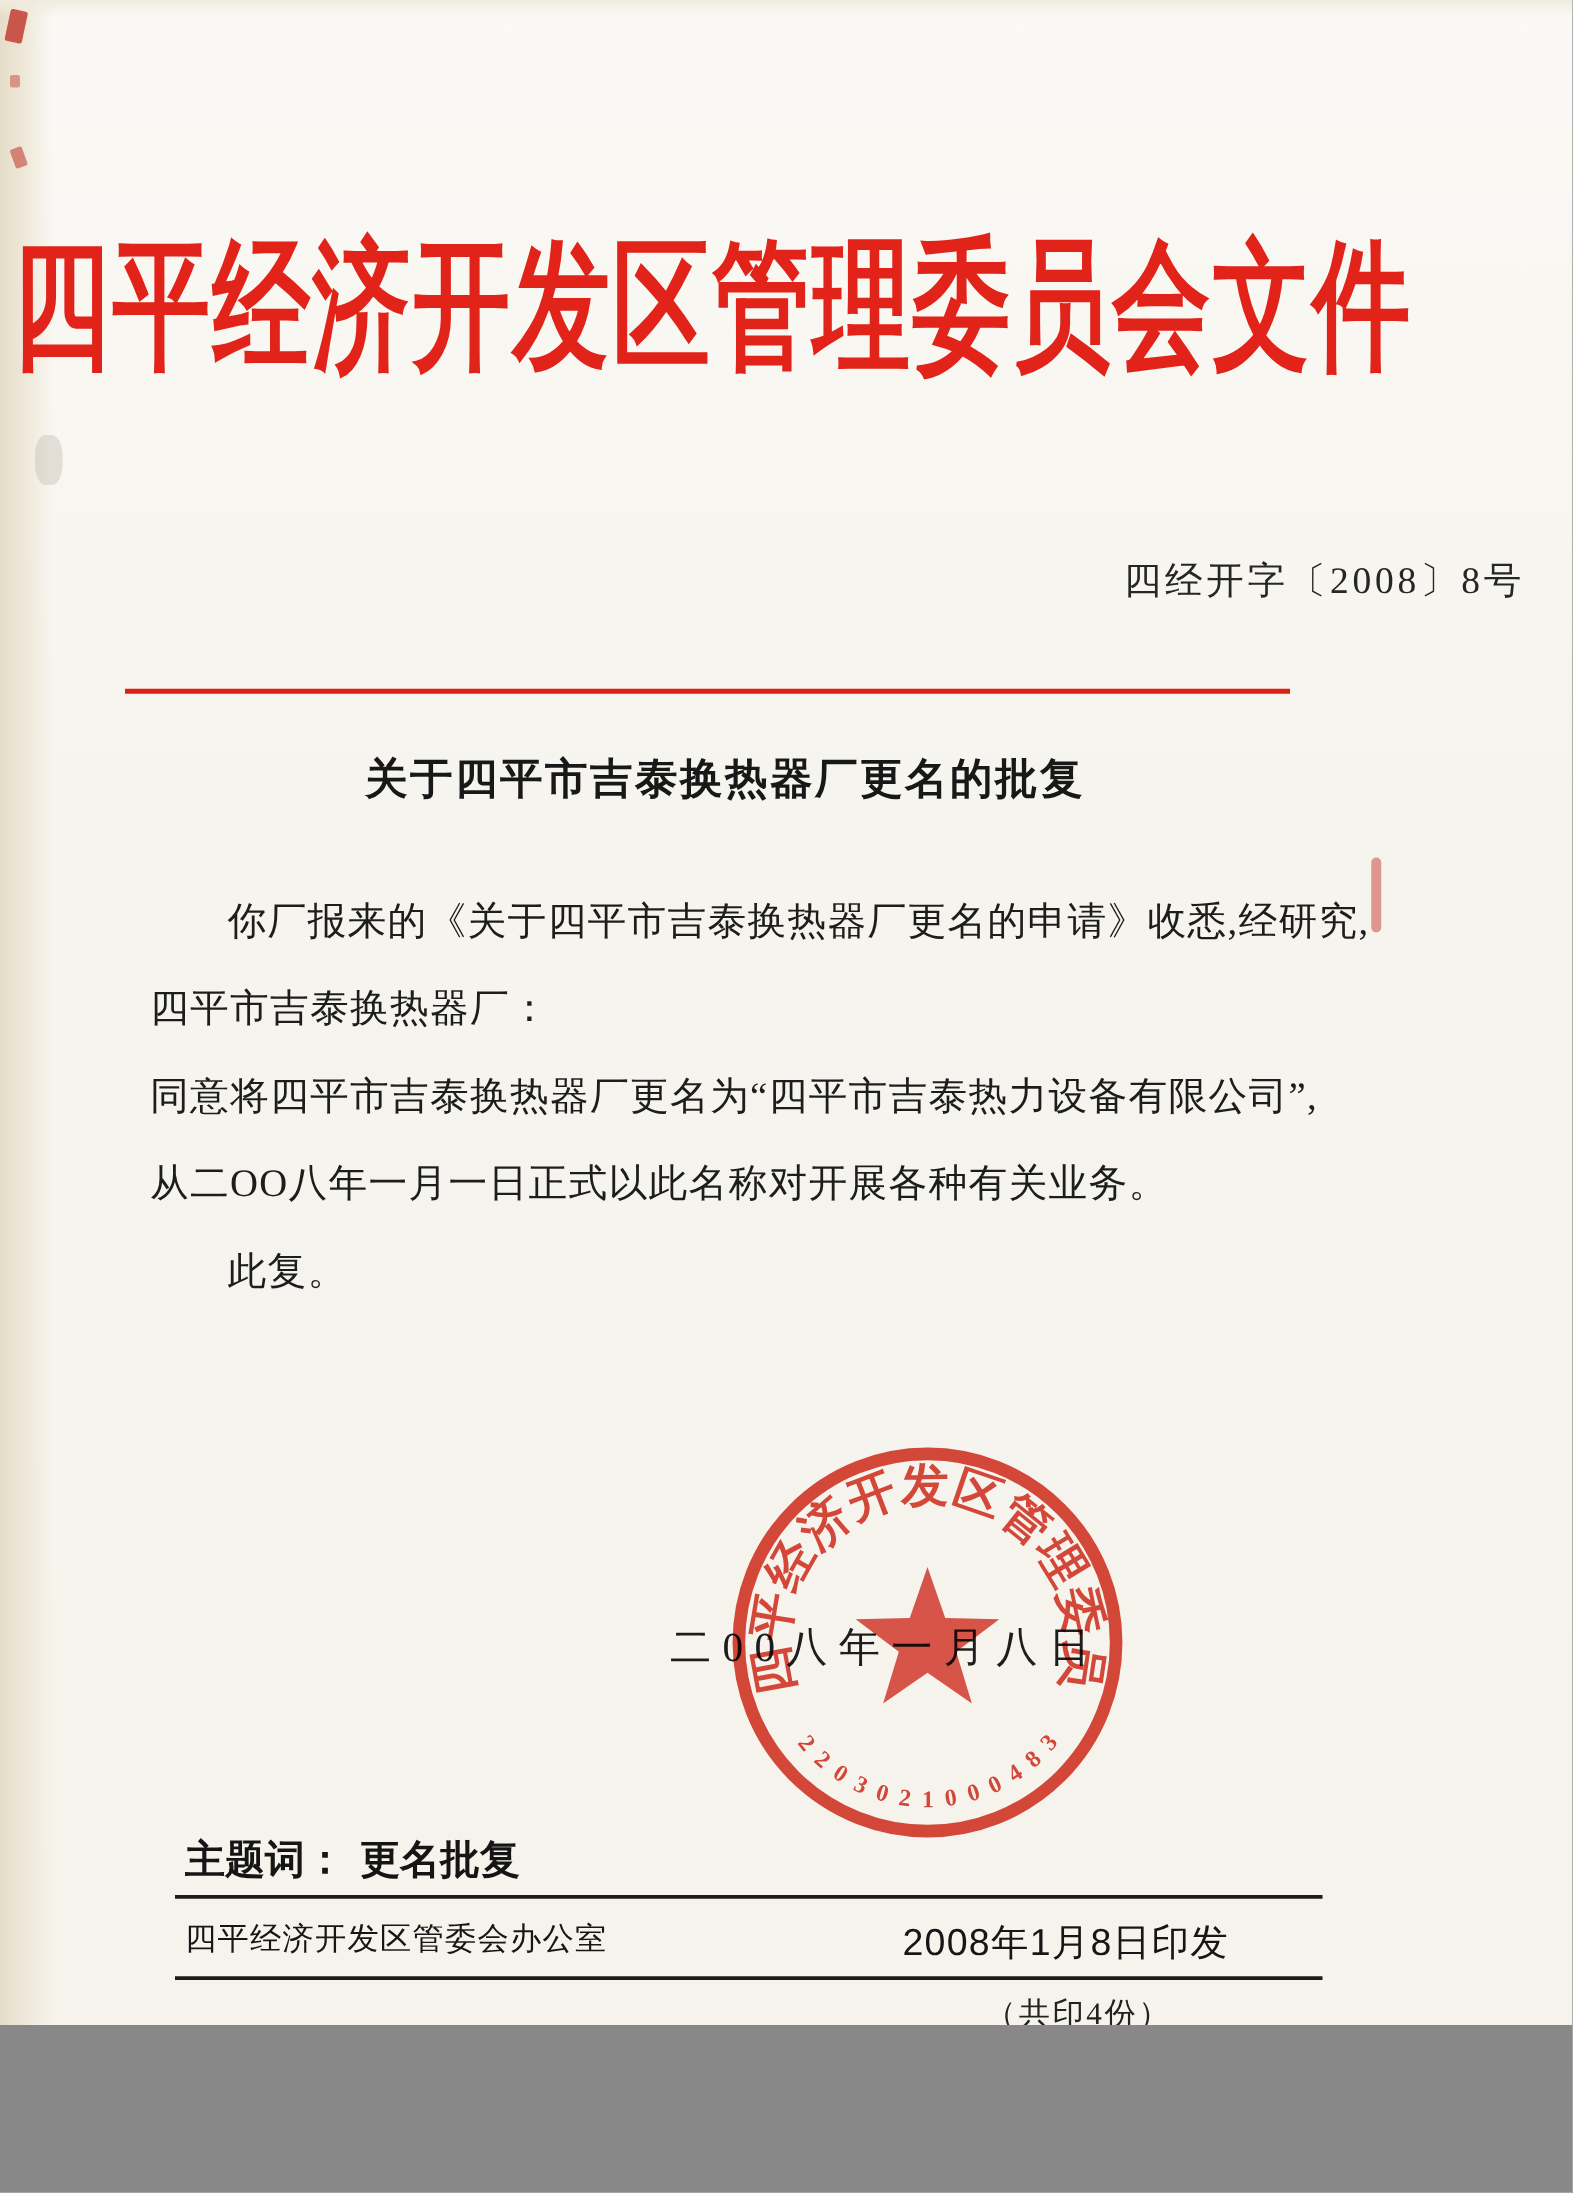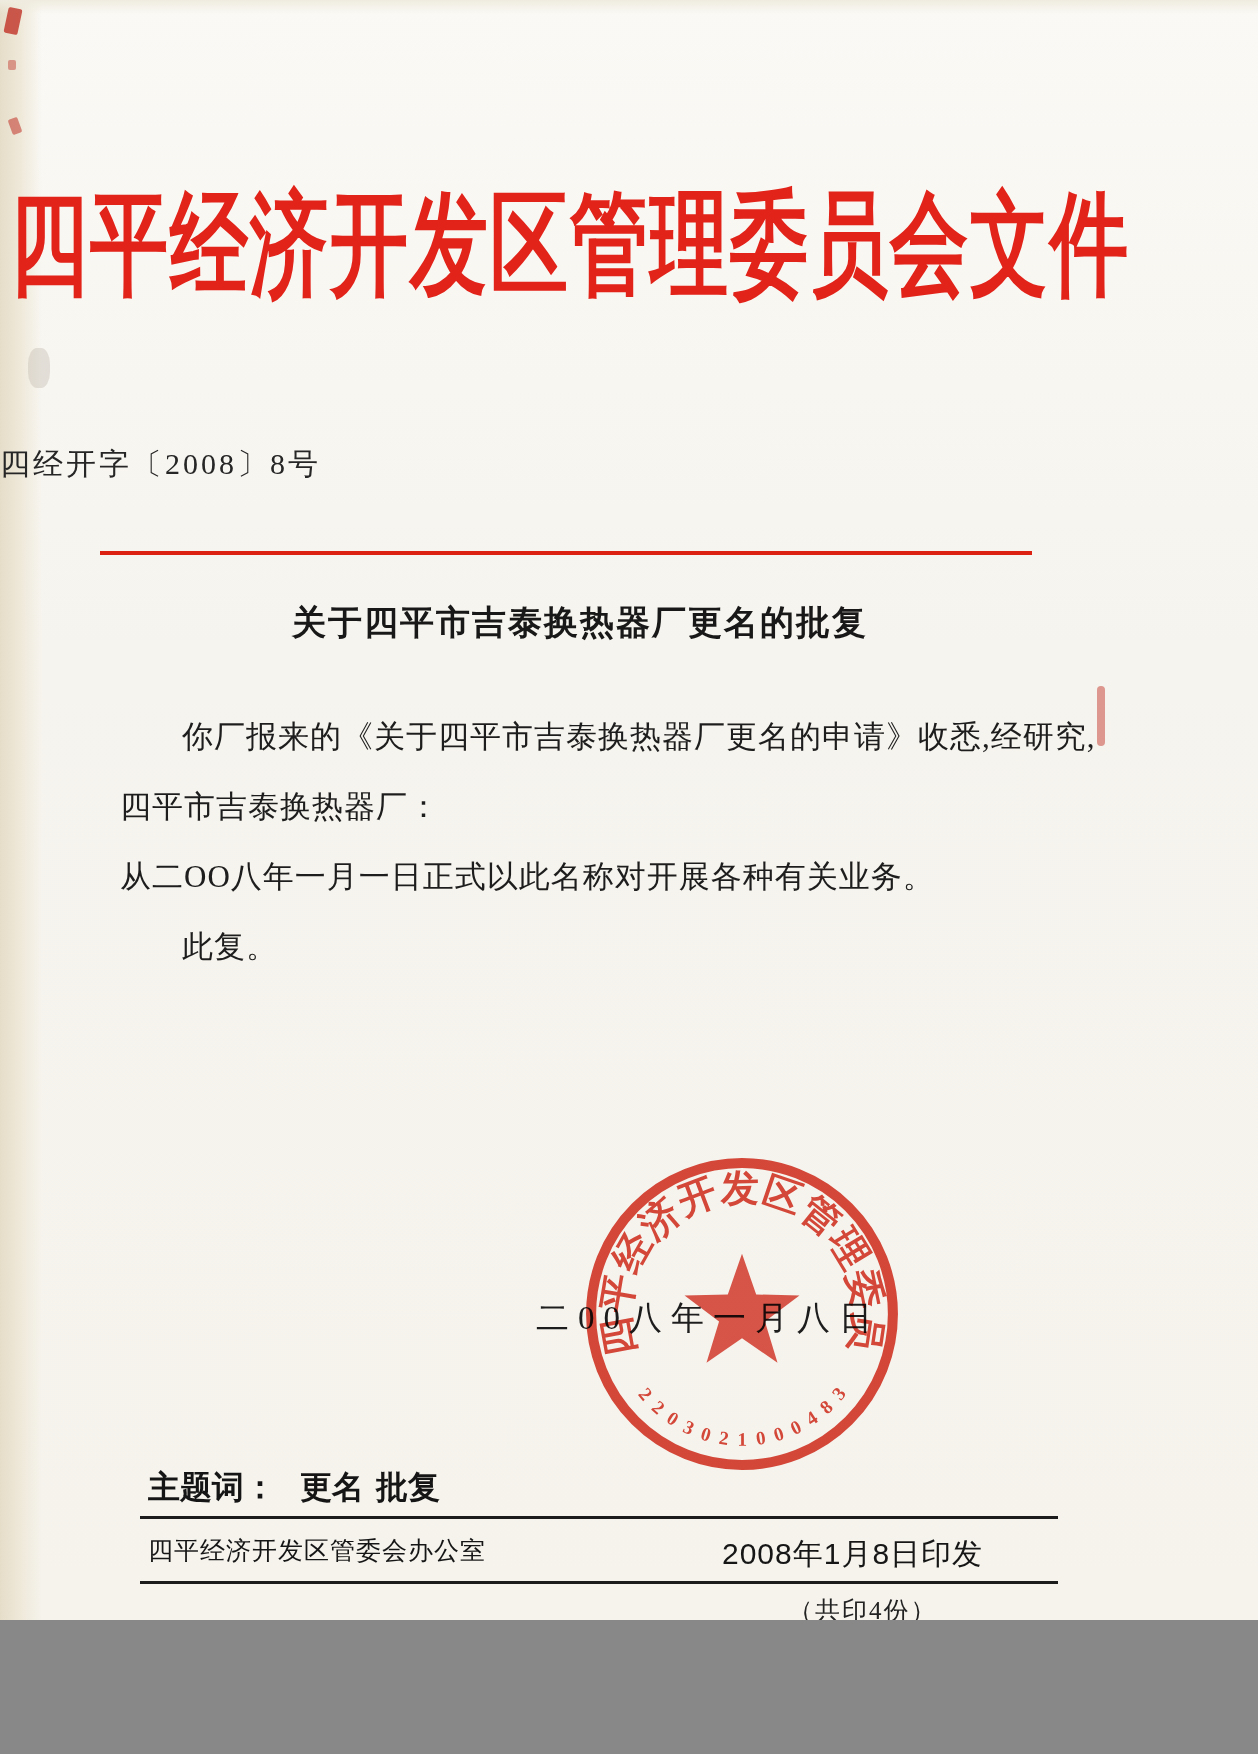--- a/index.html
+++ b/index.html
@@ -32,21 +32,21 @@
     background:#b9b3a6; opacity:.35; border-radius:40%;
   }
 
   .doc-title {
     position:absolute; top:170px; left:0; width:1140px; text-align:center;
     font-size:78px; font-weight:bold; letter-spacing:2px; white-space:nowrap;
     color:var(--header-red,#e2231a);
     transform:scaleY(1.45); transform-origin:50% 0;
   }
   .doc-number {
-    position:absolute; top:444px; left:0; width:1220px; text-align:left;
+    position:absolute; top:444px; left:0; width:1220px; text-align:right;
     font-size:30px; letter-spacing:3px; color:#262626;
   }
   .red-rule {
     position:absolute; top:551px; left:100px; width:932px; height:4px;
     background:var(--rule-red,#dc2012);
   }
   .subject-title {
     position:absolute; top:600px; left:0; width:1160px; text-align:center;
     font-family:"Liberation Sans","DejaVu Sans",sans-serif;
     font-weight:bold; font-size:34px; letter-spacing:2px; color:#181818;
@@ -68,21 +68,21 @@
   }
   .seal svg { width:100%; height:100%; }
   .seal text {
     font-family:"Liberation Serif","DejaVu Serif",serif; font-weight:bold;
     fill:var(--seal-red,#d93a2c);
   }
 
   .keywords-row {
     position:absolute; top:1466px; left:148px; display:flex; align-items:baseline;
     font-family:"Liberation Sans","DejaVu Sans",sans-serif;
-    font-weight:bold; font-size:32px; color:#151515;gap:12px;
+    font-weight:bold; font-size:32px; color:#151515;
   }
   .keyword-item1 { margin-left:12px; }
   .keyword-item2 { }
 
   .black-rule { position:absolute; left:140px; width:918px; height:3px; background:#1c1c1c; }
   .rule1 { top:1516px; }
   .rule2 { top:1581px; }
 
   .footer-office {
     position:absolute; top:1534px; left:148px;
@@ -116,20 +116,21 @@
 
   <div class="doc-number">四经开字〔2008〕8号</div>
 
   <div class="red-rule"></div>
 
   <div class="subject-title">关于四平市吉泰换热器厂更名的批复</div>
 
   <div class="body-block">
     <div class="body-line indent">你厂报来的《关于四平市吉泰换热器厂更名的申请》收悉,经研究,</div>
     <div class="body-line">四平市吉泰换热器厂：</div>
+    <div class="body-line">同意将四平市吉泰换热器厂更名为“四平市吉泰热力设备有限公司”,</div>
     <div class="body-line">从二ΟΟ八年一月一日正式以此名称对开展各种有关业务。</div>
     <div class="body-line indent">此复。</div>
   </div>
 
   <div class="date-line">二00八年一月八日</div>
 
   <div class="seal">
     <svg viewBox="0 0 330 330">
       <defs>
         <path id="ringPath" d="M 59.8 203.3 A 112 112 0 1 1 270.2 203.3" fill="none"></path>

